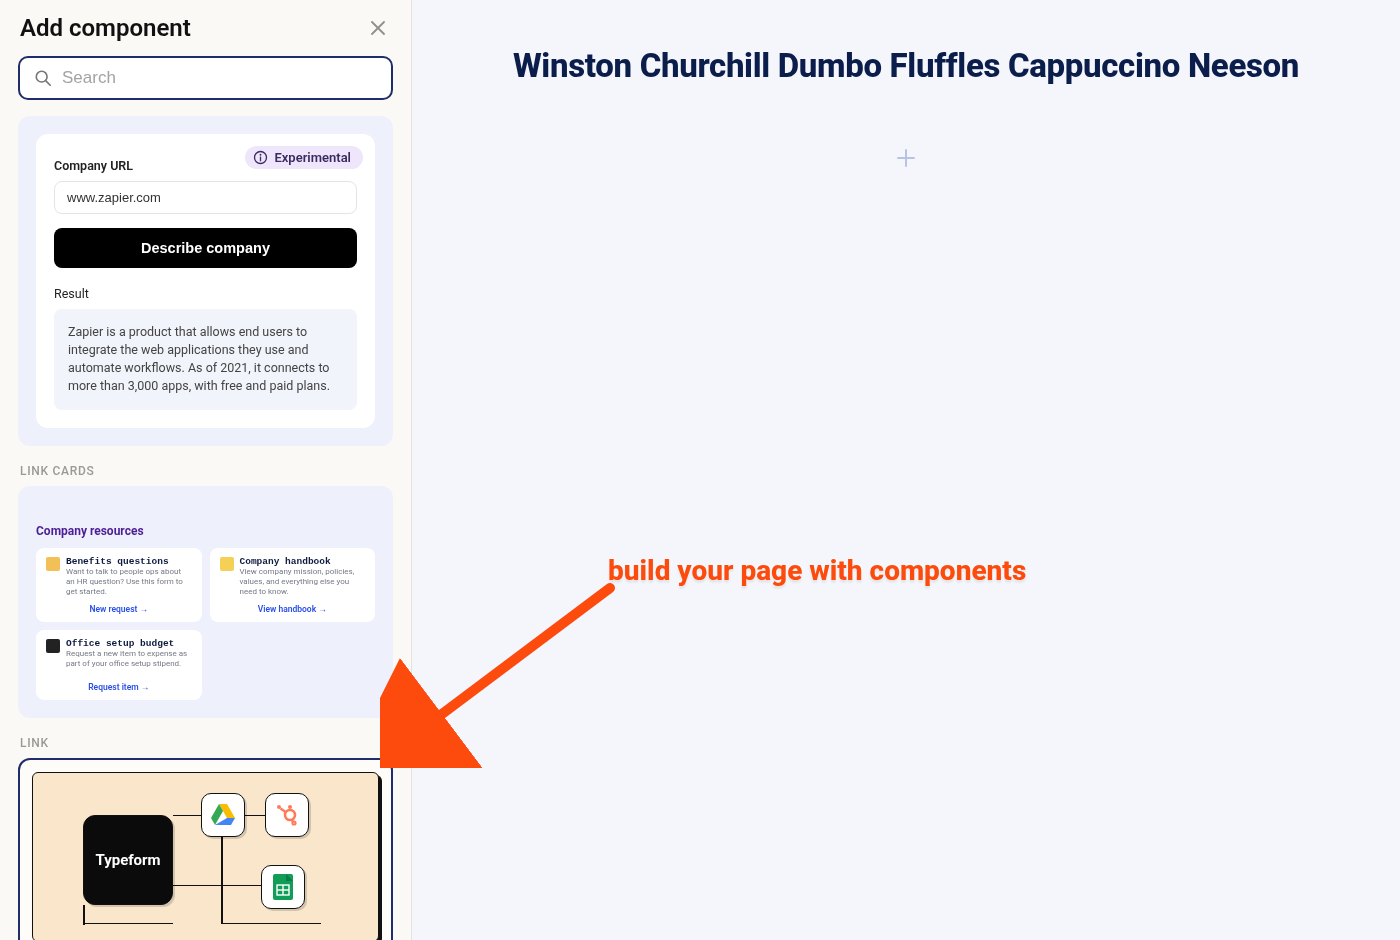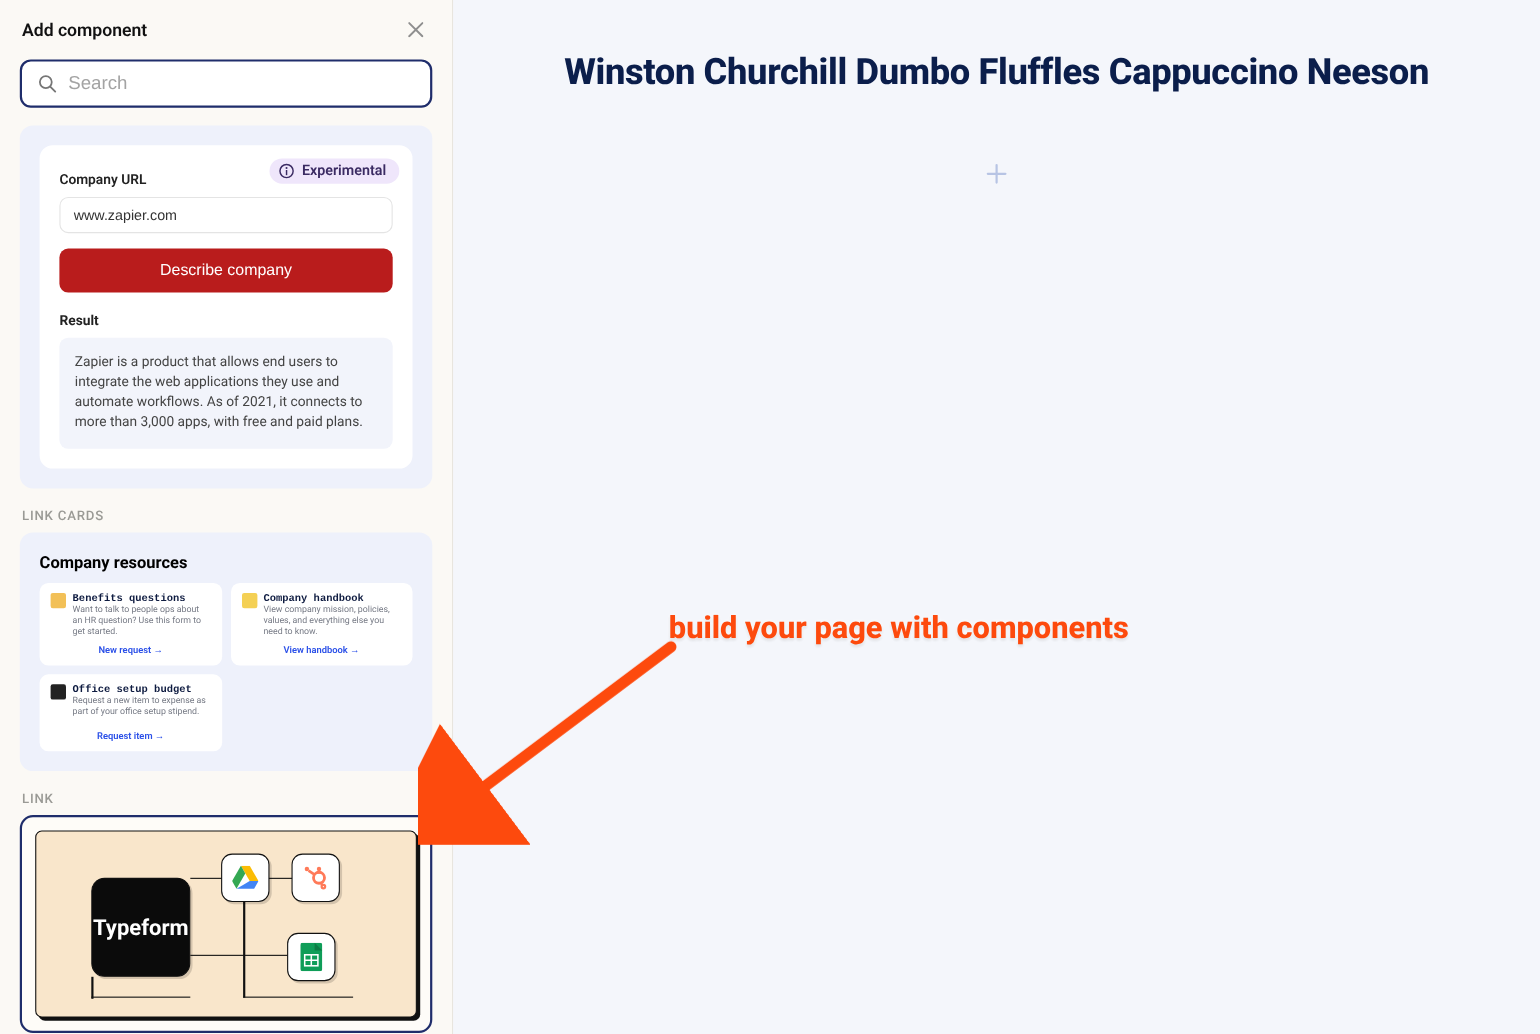--- a/index.html
+++ b/index.html
@@ -24,21 +24,21 @@
     display: flex;
     flex-direction: column;
   }
   .sidebar-header {
     display: flex;
     align-items: center;
     justify-content: space-between;
     padding: 14px 20px 4px 20px;
   }
   .sidebar-title {
-    font-size: 16px;
+    font-size: 24px;
     font-weight: 600;
     color: #111;
   }
   .close-x {
     color: #8f8f8f;
     font-size: 18px;
     width: 26px; height: 26px;
     display: flex; align-items: center; justify-content: center;
     cursor: pointer;
   }
@@ -114,54 +114,55 @@
     width: 100%;
     border: 1px solid #e4e4e4;
     border-radius: 8px;
     padding: 8px 12px;
     font-size: 13px;
     color: #333;
   }
   .primary-btn {
     margin-top: 14px;
     width: 100%;
-    background: #b91c1c;
+    background: #000000;
     color: #fff;
     border: none;
     border-radius: 8px;
     padding: 12px 1px;
     font-size: 14.5px;
-    font-weight: 400;
+    font-weight: 700;
     cursor: pointer;
   }
   .result-label {
     font-size: 12.5px;
-    font-weight: 700;
+    font-weight: 400;
     margin-top: 18px;
     color: #222;
   }
   .result-box {
     margin-top: 8px;
     background: #f2f4fb;
     border-radius: 8px;
     padding: 14px 14px;
     font-size: 12.5px;
     line-height: 1.45;
     color: #444;
   }
 
   
   .links-inner {
     background: transparent;
   }
   .links-title {
-    font-size: 15px;
+    font-size: 12px;
     font-weight: 700;
-    color: #000000;
+    color: #4c1d95;
     margin-bottom: 10px;
+    margin-top: 20px;
   }
   .links-grid {
     display: grid;
     grid-template-columns: 1fr 1fr;
     gap: 8px;
   }
   .link-card {
     background: #fff;
     border-radius: 8px;
     padding: 8px 10px 8px 10px;
@@ -225,21 +226,21 @@
     align-items: center;
     justify-content: center;
     box-shadow: 2px 2px 0 rgba(0,0,0,.15);
   }
   .node-typeform {
     left: 50px; top: 42px;
     width: 90px; height: 90px;
     background: #0b0b0b;
     color: #fff;
     font-weight: 700;
-    font-size: 20px;
+    font-size: 15px;
     border-radius: 12px;
   }
   .node-gdrive { left: 168px; top: 20px; width: 44px; height: 44px; }
   .node-hubspot { left: 232px; top: 20px; width: 44px; height: 44px; }
   .node-sheets  { left: 228px; top: 92px; width: 44px; height: 44px; }
   .scene-line {
     position: absolute;
     background: #111;
   }
 

